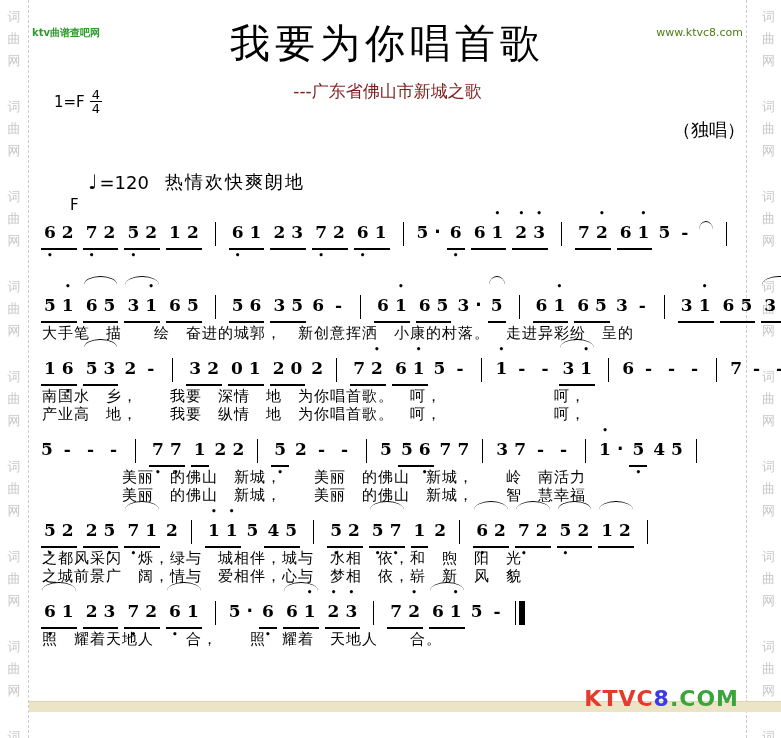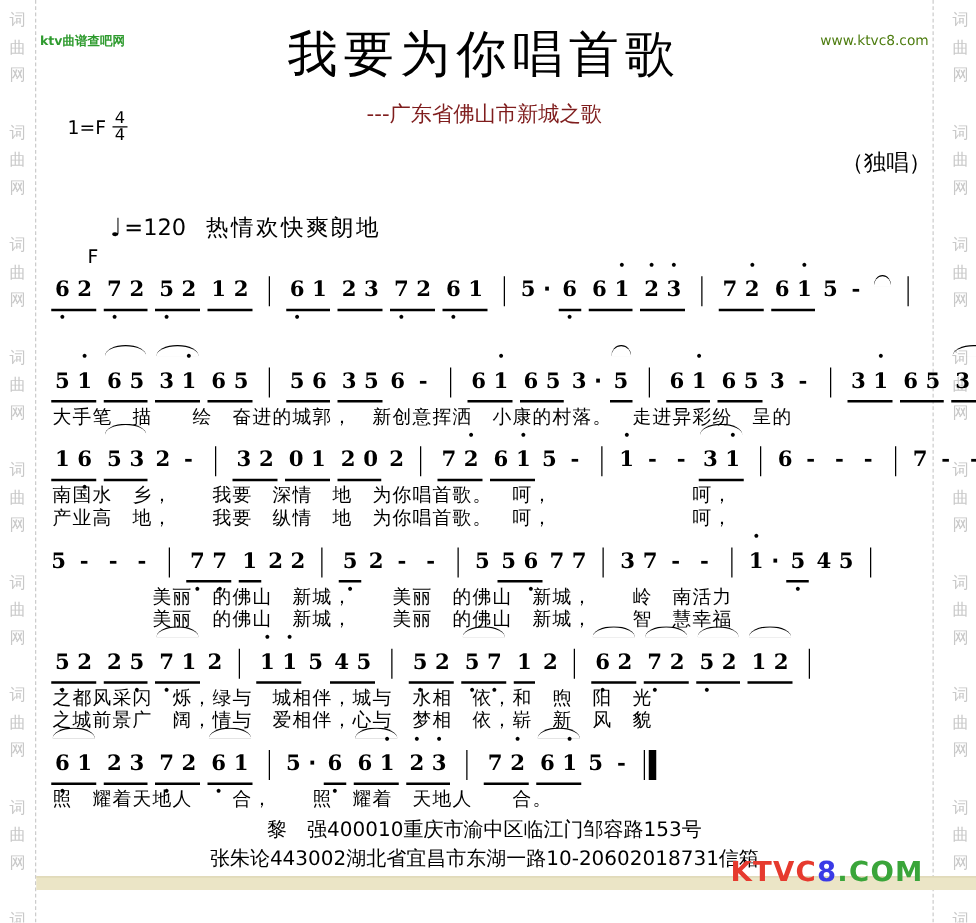--- a/index.html
+++ b/index.html
@@ -188,23 +188,19 @@
       </div>
       <div class="system sys-5">
         <div class="notes-row"><span class="grp arc"><span class="n lo">6</span><span class="n">1</span></span><span class="grp"><span class="n">2</span><span class="n">3</span></span><span class="grp"><span class="n lo">7</span><span class="n">2</span></span><span class="grp arc"><span class="n lo">6</span><span class="n">1</span></span><span class="bar"></span><span class="n">5</span><span class="dot">·</span><span class="grp"><span class="n lo">6</span></span><span class="grp arc"><span class="n">6</span><span class="n hi">1</span></span><span class="grp"><span class="n hi">2</span><span class="n hi">3</span></span><span class="bar"></span><span class="grp"><span class="n">7</span><span class="n hi">2</span></span><span class="grp arc"><span class="n">6</span><span class="n hi">1</span></span><span class="n">5</span><span class="dash">-</span><span class="endbar">
             <span class="thin"></span>
             <span class="thick"></span>
           </span></div>
         <div class="lyric-row">照　耀着天地人　　合，　　照　耀着　天地人　　合。</div>
       </div>
     </div>
 
-  <div class="footer">
-    <div>黎　强400010重庆市渝中区临江门邹容路153号</div>
-    <div>张朱论443002湖北省宜昌市东湖一路10-20602018731信箱</div>
-  </div>
 </div>
 
 <div class="strip"></div>
 
 <div class="logo">
   <span class="lg-ktvc">KTVC</span><span class="lg-8">8</span><span class="lg-com">.COM</span>
 </div>
 
 </body></html>

